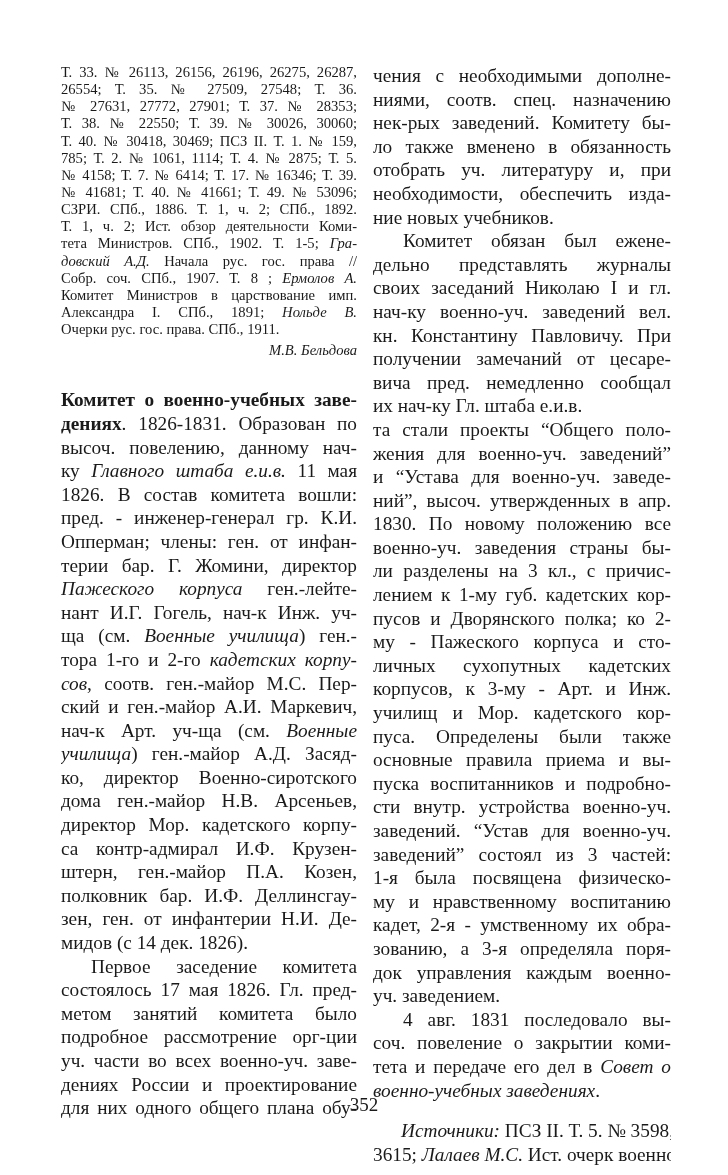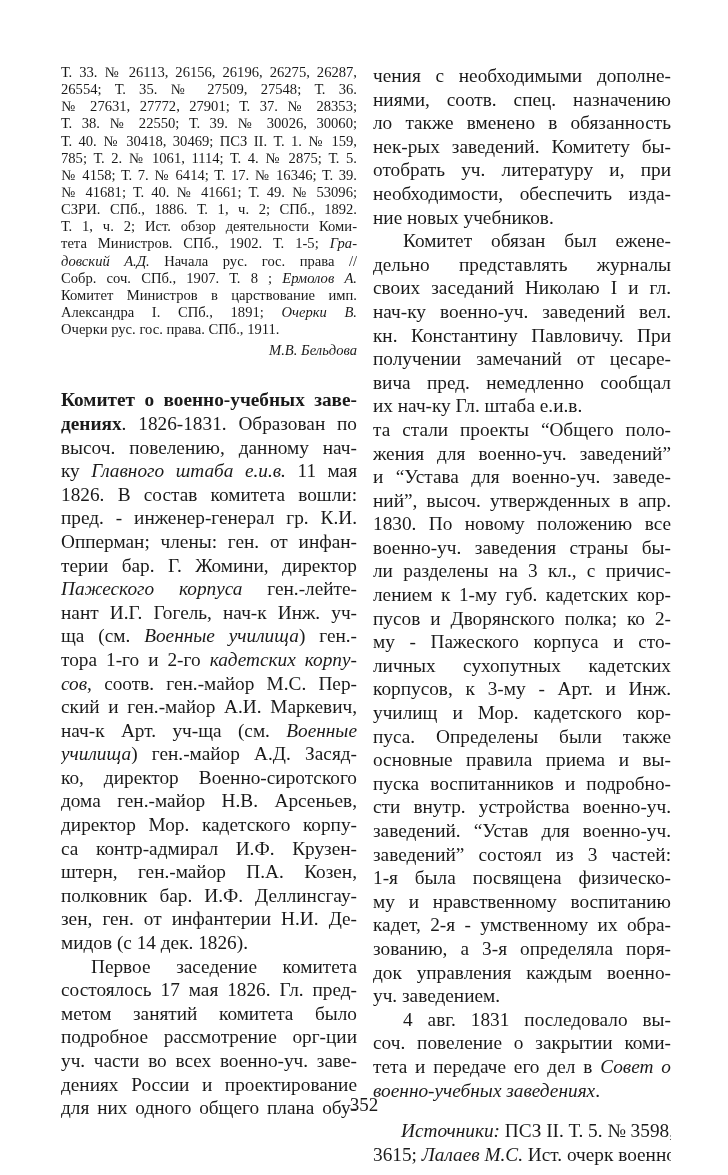--- a/index.html
+++ b/index.html
@@ -33,21 +33,21 @@
     <span class="ln">Т. 40. № 30418, 30469; ПСЗ II. Т. 1. № 159,</span>
     <span class="ln">785; Т. 2. № 1061, 1114; Т. 4. № 2875; Т. 5.</span>
     <span class="ln">№ 4158; Т. 7. № 6414; Т. 17. № 16346; Т. 39.</span>
     <span class="ln">№ 41681; Т. 40. № 41661; Т. 49. № 53096;</span>
     <span class="ln">СЗРИ. СПб., 1886. Т. 1, ч. 2; СПб., 1892.</span>
     <span class="ln">Т. 1, ч. 2; Ист. обзор деятельности Коми-</span>
     <span class="ln"><span>тета Министров. СПб., 1902. Т. 1-5; </span><i>Гра-</i></span>
     <span class="ln"><i>довский А.Д.</i><span> Начала рус. гос. права //</span></span>
     <span class="ln"><span>Собр. соч. СПб., 1907. Т. 8 ; </span><i>Ермолов А.</i></span>
     <span class="ln">Комитет Министров в царствование имп.</span>
-    <span class="ln"><span>Александра I. СПб., 1891; </span><i>Очерки В.</i></span>
+    <span class="ln"><span>Александра I. СПб., 1891; </span><i>Нольде В.</i></span>
     <span class="ln last">Очерки рус. гос. права. СПб., 1911.</span>
     <span class="ln right" style="margin-top:4px;"><i>М.В. Бельдова</i></span>
   </div>
 
   <div class="big" style="margin-top:29px;">
     <span class="ln"><b>Комитет о военно-учебных заве-</b></span>
     <span class="ln"><b>дениях</b><span>. 1826-1831. Образован по</span></span>
     <span class="ln">высоч. повелению, данному нач-</span>
     <span class="ln"><span>ку </span><i>Главного штаба е.и.в.</i><span> 11 мая</span></span>
     <span class="ln">1826. В состав комитета вошли:</span>
@@ -76,22 +76,22 @@
     <span class="ln">подробное рассмотрение орг-ции</span>
     <span class="ln">уч. части во всех военно-уч. заве-</span>
     <span class="ln">дениях России и проектирование</span>
     <span class="ln">для них одного общего плана обу-</span>
   </div>
 </div>
 
 <div id="right" class="col big">
   <span class="ln">чения с необходимыми дополне-</span>
   <span class="ln">ниями, соотв. спец. назначению</span>
+  <span class="ln">нек-рых заведений. Комитету бы-</span>
   <span class="ln">ло также вменено в обязанность</span>
-  <span class="ln">нек-рых заведений. Комитету бы-</span>
   <span class="ln">отобрать уч. литературу и, при</span>
   <span class="ln">необходимости, обеспечить изда-</span>
   <span class="ln last">ние новых учебников.</span>
   <span class="ln indent">Комитет обязан был еженe-</span>
   <span class="ln">дельно представлять журналы</span>
   <span class="ln">своих заседаний Николаю I и гл.</span>
   <span class="ln">нач-ку военно-уч. заведений вел.</span>
   <span class="ln">кн. Константину Павловичу. При</span>
   <span class="ln">получении замечаний от цесаре-</span>
   <span class="ln">вича пред. немедленно сообщал</span>

